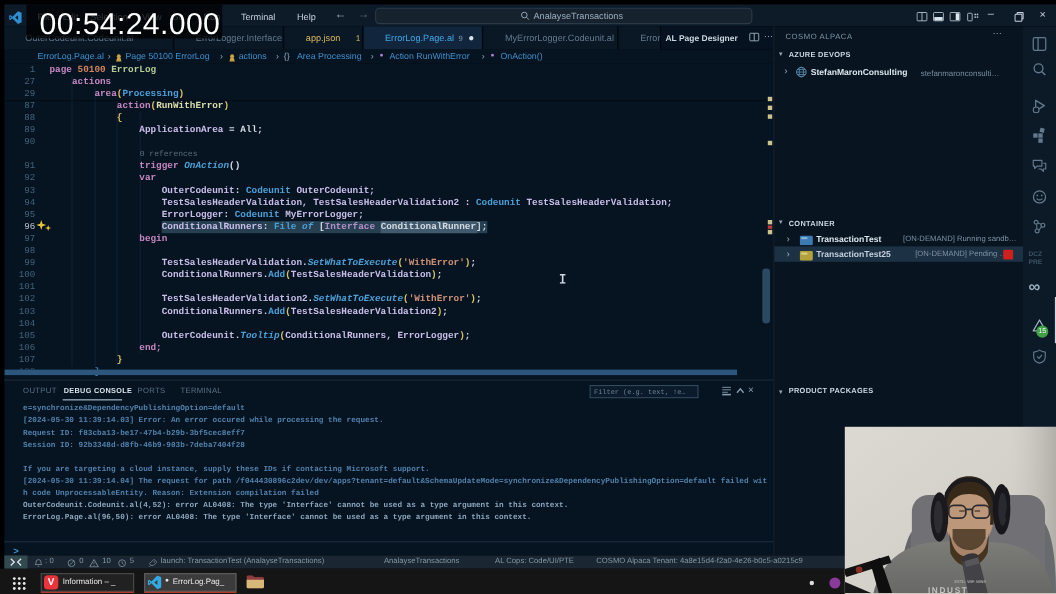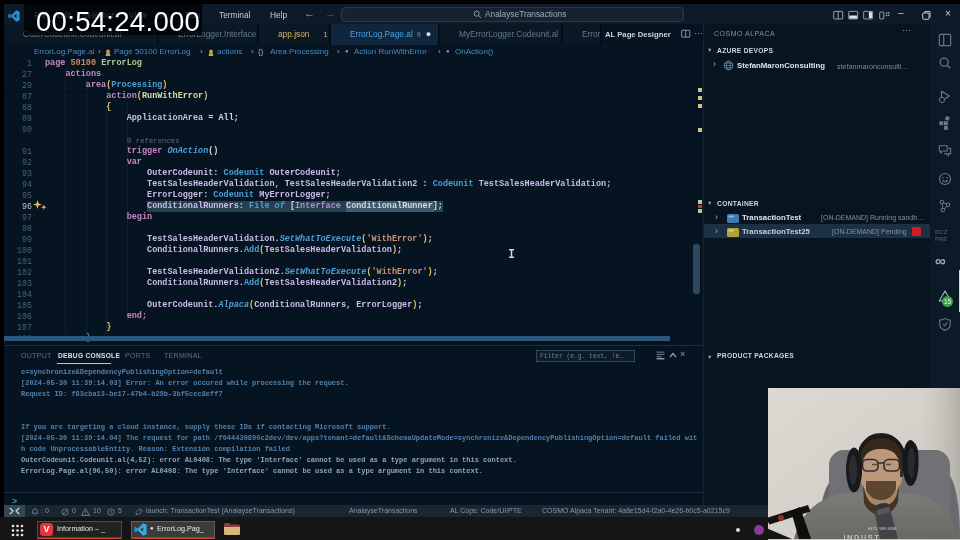--- a/index.html
+++ b/index.html
@@ -166,21 +166,21 @@
       <div class="cl" style="top:176px">                    <span class="v">TestSalesHeaderValidation</span><span class="w">.</span><span class="bi">SetWhatToExecute</span><span class="p">(</span><span class="o">'WithError'</span><span class="p">)</span><span class="w">;</span></div>
     <div class="ln" style="top:187px">100</div>
       <div class="cl" style="top:187px">                    <span class="v">ConditionalRunners</span><span class="w">.</span><span class="b">Add</span><span class="p">(</span><span class="v">TestSalesHeaderValidation</span><span class="p">)</span><span class="w">;</span></div>
     <div class="ln" style="top:198px">101</div>
     <div class="ln" style="top:209px">102</div>
       <div class="cl" style="top:209px">                    <span class="v">TestSalesHeaderValidation2</span><span class="w">.</span><span class="bi">SetWhatToExecute</span><span class="p">(</span><span class="o">'WithError'</span><span class="p">)</span><span class="w">;</span></div>
     <div class="ln" style="top:220px">103</div>
       <div class="cl" style="top:220px">                    <span class="v">ConditionalRunners</span><span class="w">.</span><span class="b">Add</span><span class="p">(</span><span class="v">TestSalesHeaderValidation2</span><span class="p">)</span><span class="w">;</span></div>
     <div class="ln" style="top:231px">104</div>
     <div class="ln" style="top:242px">105</div>
-      <div class="cl" style="top:242px">                    <span class="v">OuterCodeunit</span><span class="w">.</span><span class="bi">Alpaca</span><span class="p">(</span><span class="v">ConditionalRunners, ErrorLogger</span><span class="p">)</span><span class="w">;</span></div>
+      <div class="cl" style="top:242px">                    <span class="v">OuterCodeunit</span><span class="w">.</span><span class="bi">Tooltip</span><span class="p">(</span><span class="v">ConditionalRunners, ErrorLogger</span><span class="p">)</span><span class="w">;</span></div>
     <div class="ln" style="top:253px">106</div>
       <div class="cl" style="top:253px">                <span class="k">end;</span></div>
     <div class="ln" style="top:264px">107</div>
       <div class="cl" style="top:264px">            <span class="p">}</span></div>
     <div class="ln" style="top:275px;color:#2e4a61">108</div>
     <div class="cl" style="top:275px;color:#3f7ca8">        }</div>
     <div class="abs" style="left:0;top:278px;width:666px;height:5px;background:#2d567c"></div>
     <div class="abs" style="left:689px;top:186px;width:7px;height:50px;background:#2c4961;border-radius:3px"></div>
     <div class="abs" style="left:694px;top:30px;width:4px;height:4px;background:#cdc289"></div>
     <div class="abs" style="left:694px;top:38px;width:4px;height:4px;background:#cdc289"></div>
@@ -204,20 +204,21 @@
         <path d="M1 2h14M1 6h14M1 10h9" stroke="#8aa0b2" stroke-width="1.4"></path>
         <rect x="1" y="12.5" width="14" height="2.5" fill="#8aa0b2"></rect>
       </svg>
     <svg class="abs" style="left:665px;top:6px" width="8" height="6" viewBox="0 0 8 6">
         <path d="M1 5 4 1.5 7 5" fill="none" stroke="#8aa0b2" stroke-width="1.2"></path>
       </svg>
     <span class="abs" style="left:676px;top:3px;color:#8aa0b2;font-size:9px">×</span>
     <div class="con" style="top:21px">e=synchronize&amp;DependencyPublishingOption=default</div>
     <div class="con" style="top:32px">[2024-05-30 11:39:14.03] Error: An error occured while processing the request.</div>
     <div class="con" style="top:43px">Request ID: f83cba13-be17-47b4-b29b-3bf5cec8eff7</div>
+    <div class="con" style="top:54px">Session ID: 92b3348d-d8fb-46b9-903b-7deba7404f28</div>
     <div class="con" style="top:76px">If you are targeting a cloud instance, supply these IDs if contacting Microsoft support.</div>
     <div class="con" style="top:87px">[2024-05-30 11:39:14.04] The request for path /f044430896c2dev/dev/apps?tenant=default&amp;SchemaUpdateMode=synchronize&amp;DependencyPublishingOption=default failed wit</div>
     <div class="con" style="top:98px">h code UnprocessableEntity. Reason: Extension compilation failed</div>
     <div class="con" style="top:109px;color:#8ba4ba">OuterCodeunit.Codeunit.al(4,52): error AL0408: The type 'Interface' cannot be used as a type argument in this context.</div>
     <div class="con" style="top:120px;color:#8ba4ba">ErrorLog.Page.al(96,50): error AL0408: The type 'Interface' cannot be used as a type argument in this context.</div>
     <div class="abs" style="left:0;top:146px;width:699px;height:1px;background:#1c2d3d"></div>
     <span class="abs" style="left:8px;top:151px;color:#3f97d6;font-size:8.5px;font-weight:bold;font-family:'Liberation Mono',monospace">&gt;</span>
   </div>
   <div class="abs" id="sidebar">
     <span class="abs" style="left:10px;top:6px;color:#7f93a2;font-size:7px;letter-spacing:.5px">COSMO ALPACA</span>

